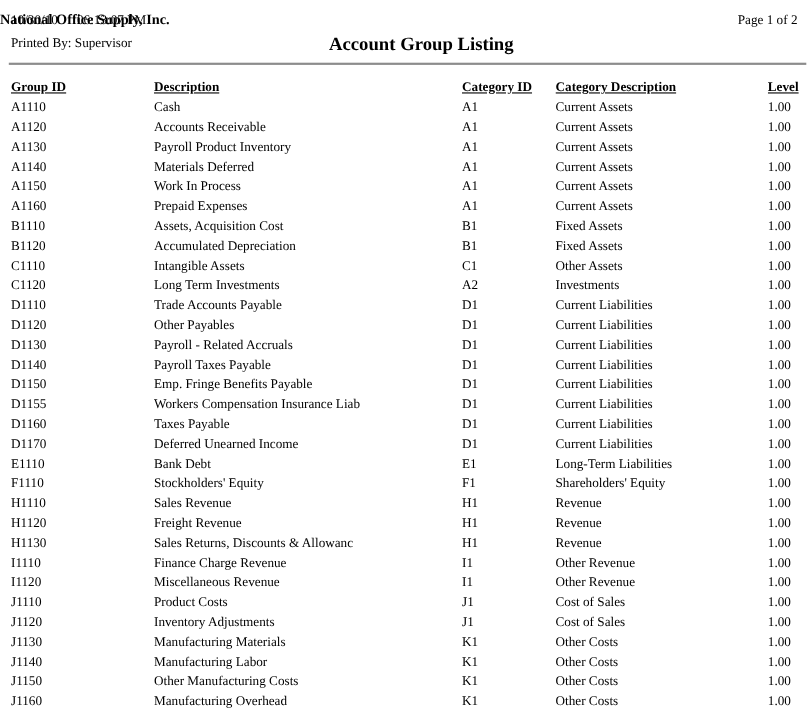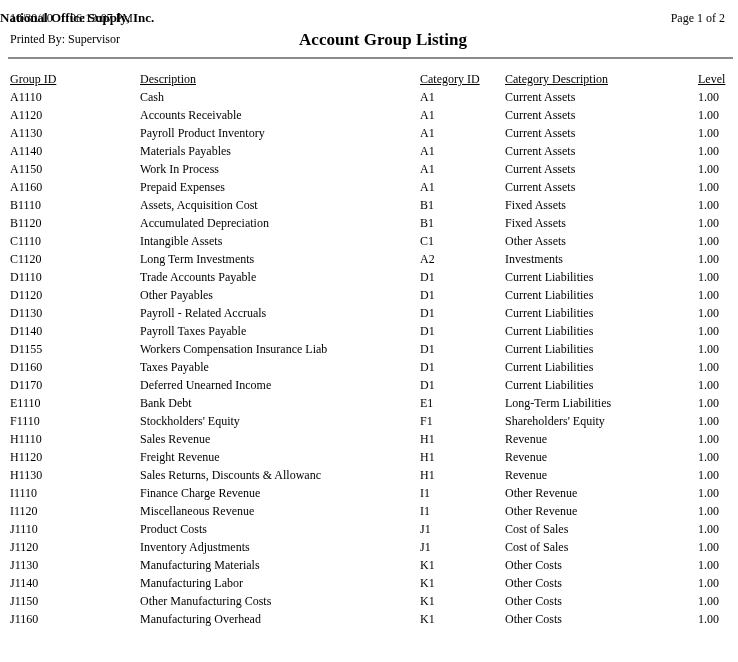--- a/index.html
+++ b/index.html
@@ -26,21 +26,21 @@
   col.c-groupid  { width:130px; }
   col.c-desc     { width:280px; }
   col.c-catid    { width:85px;  }
   col.c-catdesc  { width:193px; }
   col.c-level    { width:34px;  }
   th, td {
     height:18px; line-height:18px; vertical-align:middle;
     text-align:left; white-space:nowrap; overflow:hidden;
     padding:0; font-weight:normal;
   }
-  th span { font-weight:normal; text-decoration:underline;margin-top:32px; }
+  th span { font-weight:bold; text-decoration:underline;margin-top:32px; }
   th.level, td.level { text-align:left; }
 </style>
 </head>
 <body>
 
 <div>
   <span class="hdr-date">10/30/10</span>
   <span class="hdr-time">06:13:07 PM</span>
   <div class="hdr-company">National Office Supply, Inc.</div>
   <span class="hdr-page">Page 1 of 2</span>
@@ -82,21 +82,21 @@
         </tr>
         <tr>
           <td>A1130</td>
           <td>Payroll Product Inventory</td>
           <td>A1</td>
           <td>Current Assets</td>
           <td class="level">1.00</td>
         </tr>
         <tr>
           <td>A1140</td>
-          <td>Materials Payables</td>
+          <td>Materials Deferred</td>
           <td>A1</td>
           <td>Current Assets</td>
           <td class="level">1.00</td>
         </tr>
         <tr>
           <td>A1150</td>
           <td>Work In Process</td>
           <td>A1</td>
           <td>Current Assets</td>
           <td class="level">1.00</td>
@@ -158,20 +158,27 @@
           <td class="level">1.00</td>
         </tr>
         <tr>
           <td>D1140</td>
           <td>Payroll Taxes Payable</td>
           <td>D1</td>
           <td>Current Liabilities</td>
           <td class="level">1.00</td>
         </tr>
         <tr>
+          <td>D1150</td>
+          <td>Emp. Fringe Benefits Payable</td>
+          <td>D1</td>
+          <td>Current Liabilities</td>
+          <td class="level">1.00</td>
+        </tr>
+        <tr>
           <td>D1155</td>
           <td>Workers Compensation Insurance Liab</td>
           <td>D1</td>
           <td>Current Liabilities</td>
           <td class="level">1.00</td>
         </tr>
         <tr>
           <td>D1160</td>
           <td>Taxes Payable</td>
           <td>D1</td>

